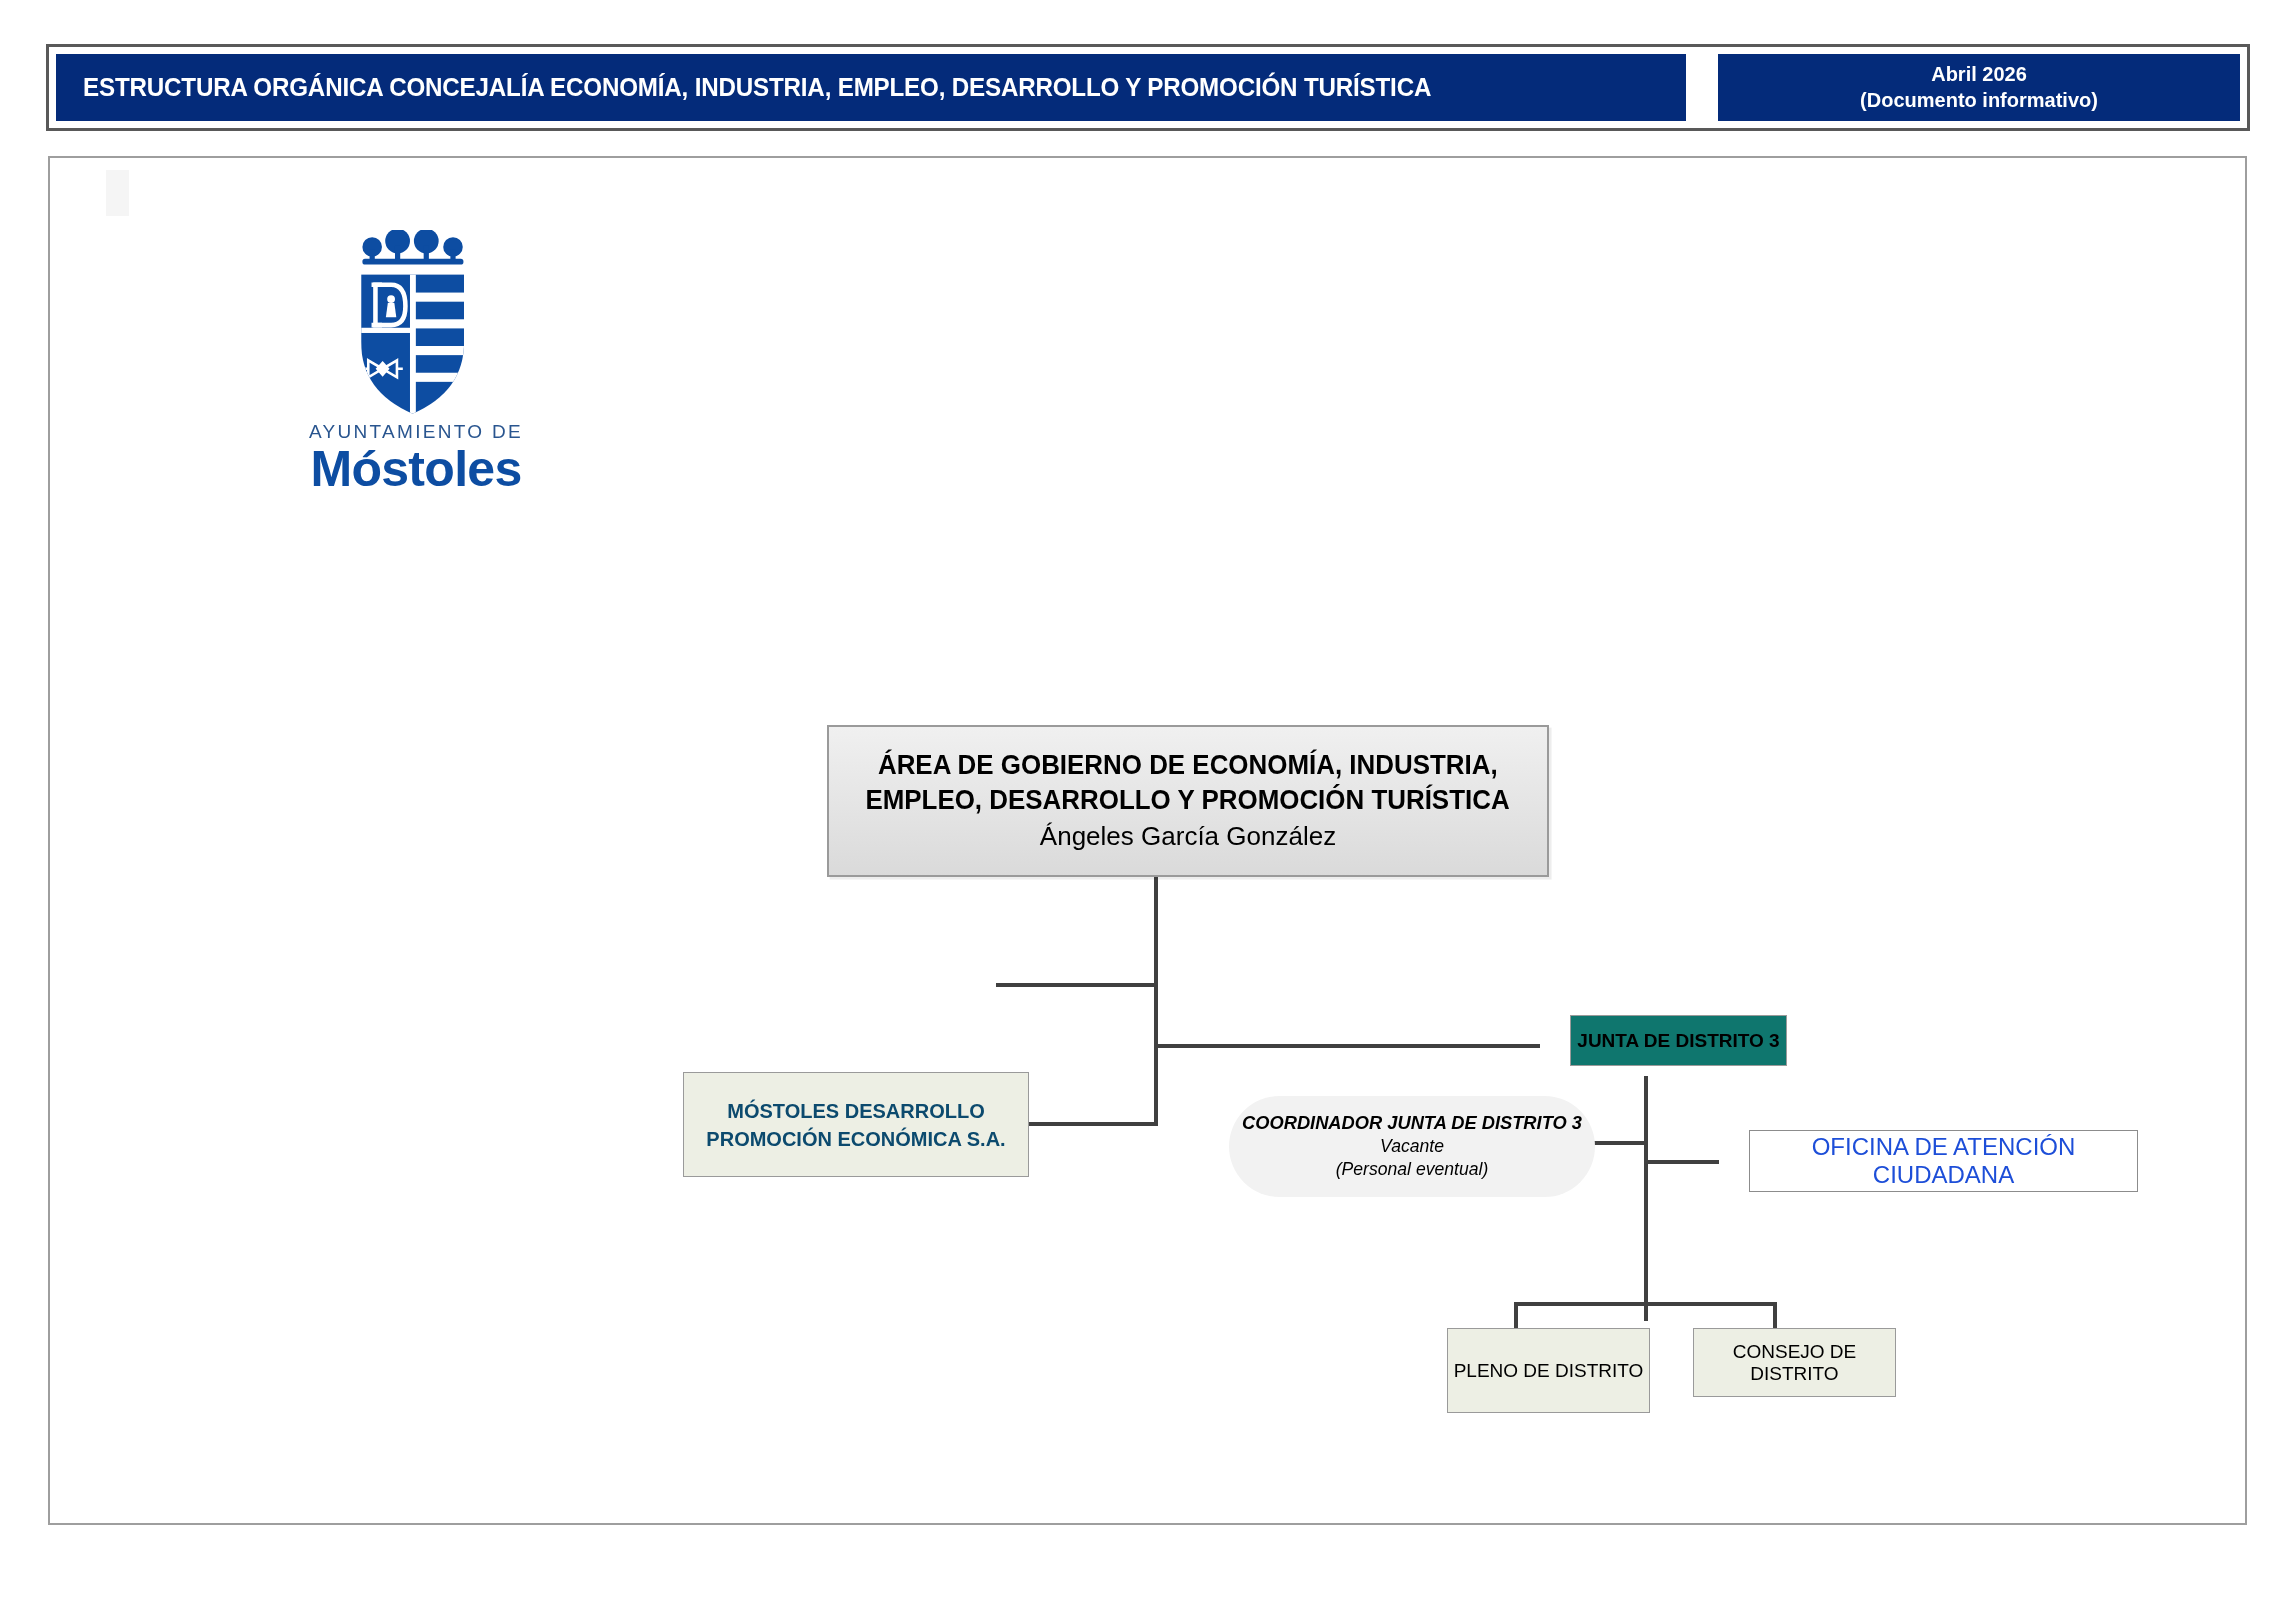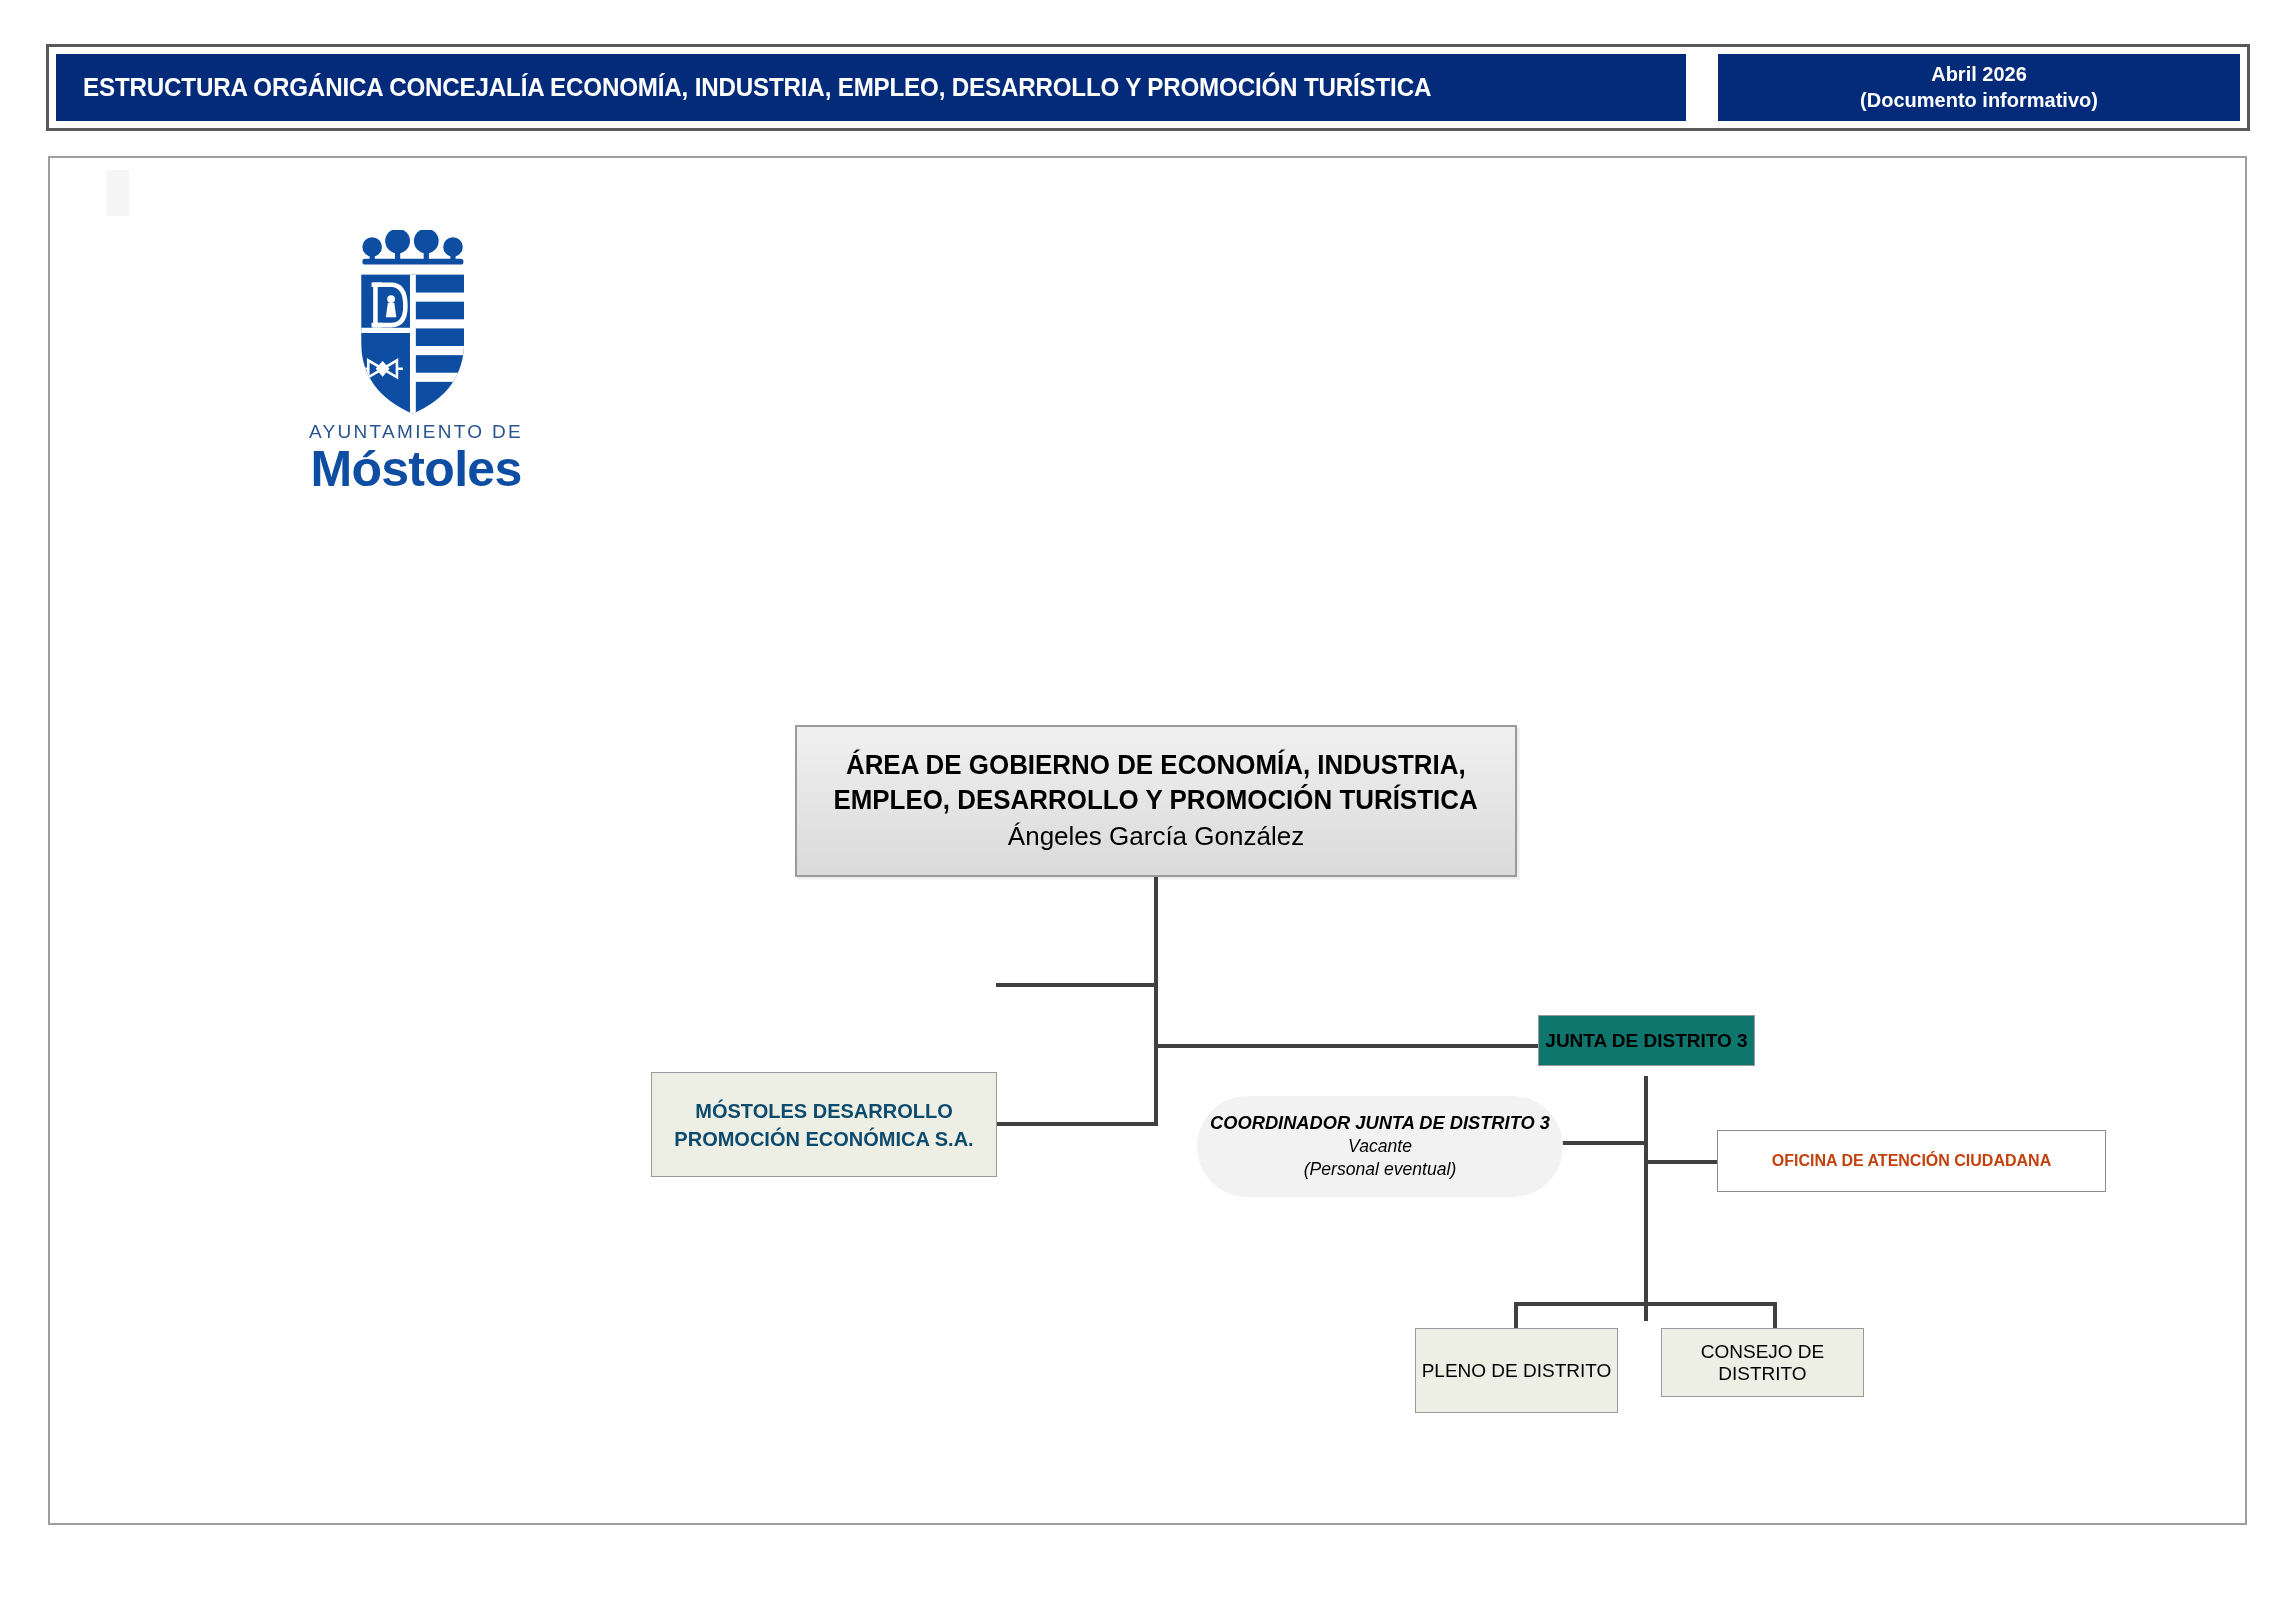--- a/index.html
+++ b/index.html
@@ -128,20 +128,21 @@
   
   .node {
     position: absolute;
     box-sizing: border-box;
     display: flex;
     flex-direction: column;
     align-items: center;
     justify-content: center;
     text-align: center;
     z-index: 5;
+    margin-left: 32px;
   }
   .node .ln { display: block; }
 
   #node-area {
     left: 745px;
     top: 567px;
     width: 722px;
     height: 152px;
     background: linear-gradient(180deg, #f0f0f0 0%, #e4e4e4 55%, #dadada 100%);
     border: 2px solid #9a9a9a;
@@ -215,21 +216,21 @@
 
   #node-oficina-atencion {
     left: 1667px;
     top: 972px;
     width: 389px;
     height: 62px;
     background: #ffffff;
     border: 1.3px solid #8c8c8c;
   }
   #node-oficina-atencion .t1 {
-    font-size: 16px; font-weight: bold; color:#c2410c;
+    font-size: 24px; font-weight: normal; color:#1d4ed8;
   }
 
   #node-pleno-distrito {
     left: 1365px;
     top: 1170px;
     width: 203px;
     height: 85px;
     background: #edefe4;
     border: 1.3px solid #9a9a9a;
   }

